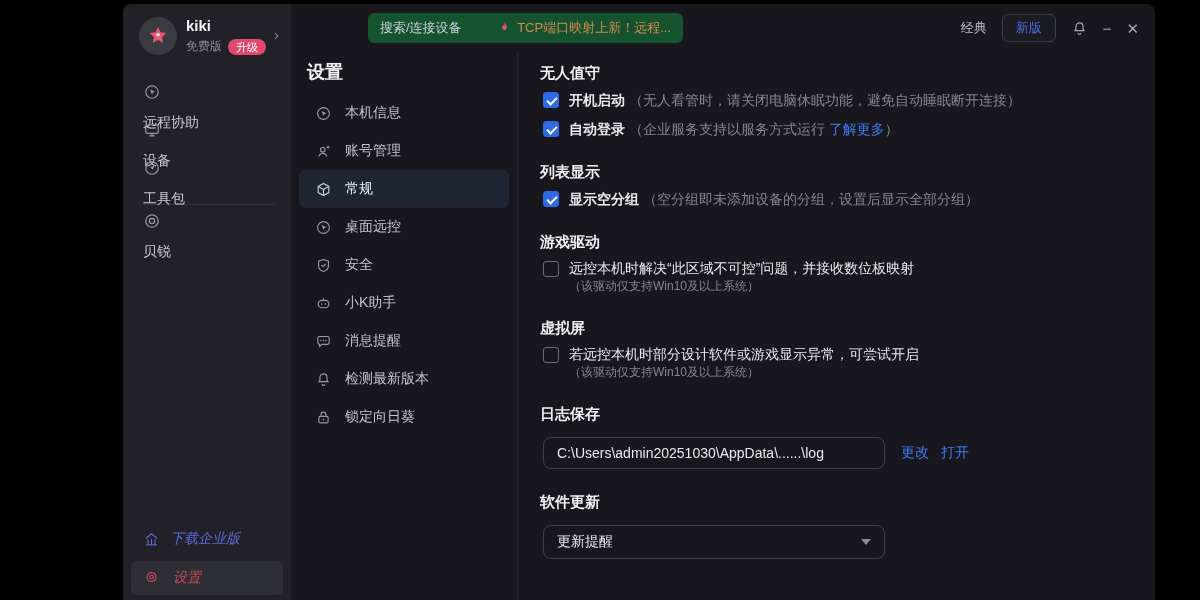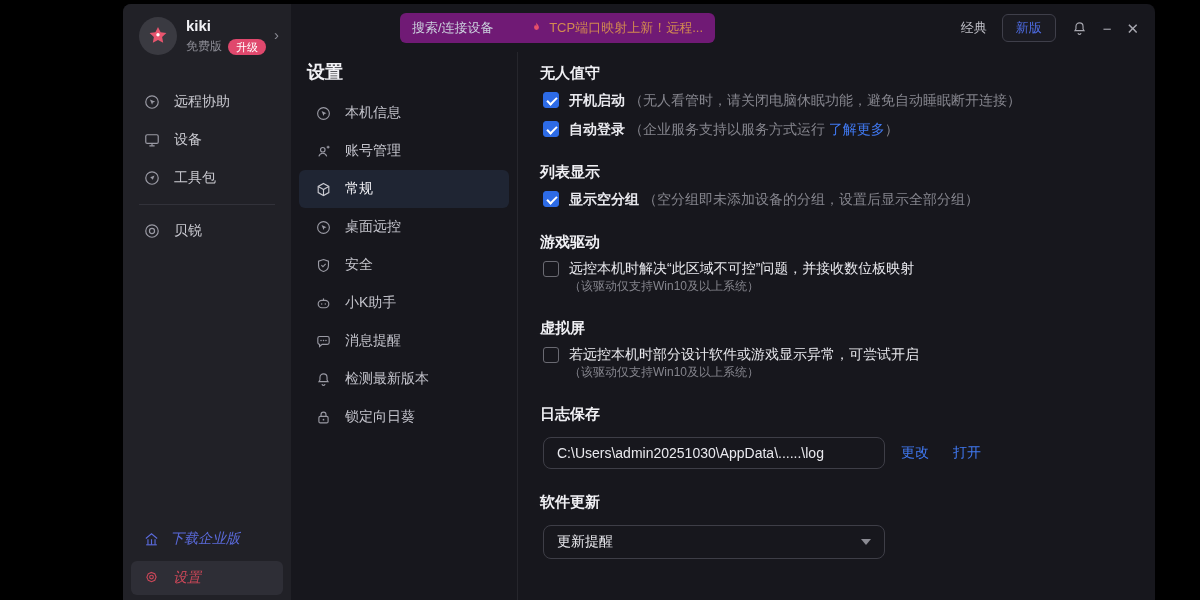--- a/index.html
+++ b/index.html
@@ -16,35 +16,35 @@
   .avatar { width:38px; height:38px; border-radius:50%; background:#3a3a41; display:flex;
     align-items:center; justify-content:center; flex-shrink:0; }
   .user-meta { margin-left:9px; }
   .user-name { font-size:15px; font-weight:700; color:#f0f0f4; line-height:18px; }
   .user-plan { display:flex; align-items:center; margin-top:3px; gap:6px; }
   .plan-label { font-size:12px; color:#8b8b94; }
   .upgrade-badge { font-size:11px; color:#fff; background:#e0486d; border-radius:9px;
     padding:1px 8px; line-height:14px; }
   .user-chevron { position:absolute; right:12px; top:22px; color:#8b8b94; font-size:15px; }
   .side-menu { margin-top:16px; }
-  .side-item { display:flex; align-items:center; height:38px; padding-left:20px; gap:13px;
-    color:#c9c9d0; font-size:14px; cursor:default; }
+  .side-item { display:flex; align-items:flex-start; height:38px; padding-left:20px; gap:13px;
+    color:#c9c9d0; font-size:14px; cursor:default;flex-direction:column; }
   .side-item .ico { color:#9a9aa4; display:flex; }
   .side-divider { height:1px; background:#32323a; margin:7px 16px; }
   .side-bottom { margin-top:auto; padding:0 8px 9px 8px;font-style:italic; }
   .enterprise-row { display:flex; align-items:center; gap:10px; padding-left:12px;
     height:36px; color:#5a6ada; font-size:14px; margin-bottom:4px; }
   .settings-row { display:flex; align-items:center; gap:13px; height:34px; padding-left:12px;
     background:#2e2e36; border-radius:6px; color:#cc4759; font-size:14px; }
   .settings-row .ico { color:#cc4759; display:flex; }
 
   
   .main { flex:1; display:flex; flex-direction:column; }
   .topbar { height:48px; display:flex; align-items:center; flex-shrink:0; }
-  .search-promo { margin-left:109px; width:315px; height:30px; background:#701a75;
+  .search-promo { margin-left:77px; width:315px; height:30px; background:#14532d;
     border-radius:6px; display:flex; align-items:center; justify-content:space-between;
     padding:0 12px; }
   .search-text { font-size:13px; color:#ccd1de; }
   .promo { display:flex; align-items:center; gap:5px; font-size:13px; color:#d28a50; }
   .promo .ico { color:#e8506a; display:flex; }
   .topbar-right { margin-left:auto; display:flex; align-items:center; gap:15px; padding-right:16px; }
   .btn-classic { font-size:13px; color:#c0c0c8; }
   .btn-new { font-size:13px; color:#4e6ce4; border:1px solid #3f3f4a; border-radius:6px;
     padding:4px 13px; background:#1b1b22; }
   .tb-icon { color:#a8a8b0; display:flex; align-items:center; }
@@ -74,21 +74,21 @@
   .row-label.normal { font-weight:400; }
   .note { color:#85858d; font-weight:400; }
   .link { color:#4079f2; cursor:pointer; }
   .sub-note { font-size:12px; line-height:18px; color:#85858d; }
   .two-line .row-text { line-height:18px; }
 
   .field-row { display:flex; align-items:center; margin-left:3px; margin-top:12px; }
   .path-input { width:342px; height:32px; background:transparent; border:1px solid #3e3e47;
     border-radius:8px; color:#e9e9ee; font-size:14px; padding:0 13px;
     font-family:"Liberation Sans","DejaVu Sans",sans-serif; outline:none; }
-  .field-links { display:flex; gap:24px; margin-left:16px; font-size:14px; }
+  .field-links { display:flex; gap:12px; margin-left:16px; font-size:14px; }
   .select-box { width:342px; height:32px; border:1px solid #3e3e47; border-radius:8px;
     display:flex; align-items:center; justify-content:space-between; padding:16px 13px;
     font-size:14px; color:#e9e9ee; }
   .caret { width:0; height:0; border-left:5px solid transparent; border-right:5px solid transparent;
     border-top:6px solid #8a8a92; }
 
   .mt-sec { margin-top:22px; }
   .mt-row1 { margin-top:6px; }
   .mt-row2 { margin-top:9px; }
 

